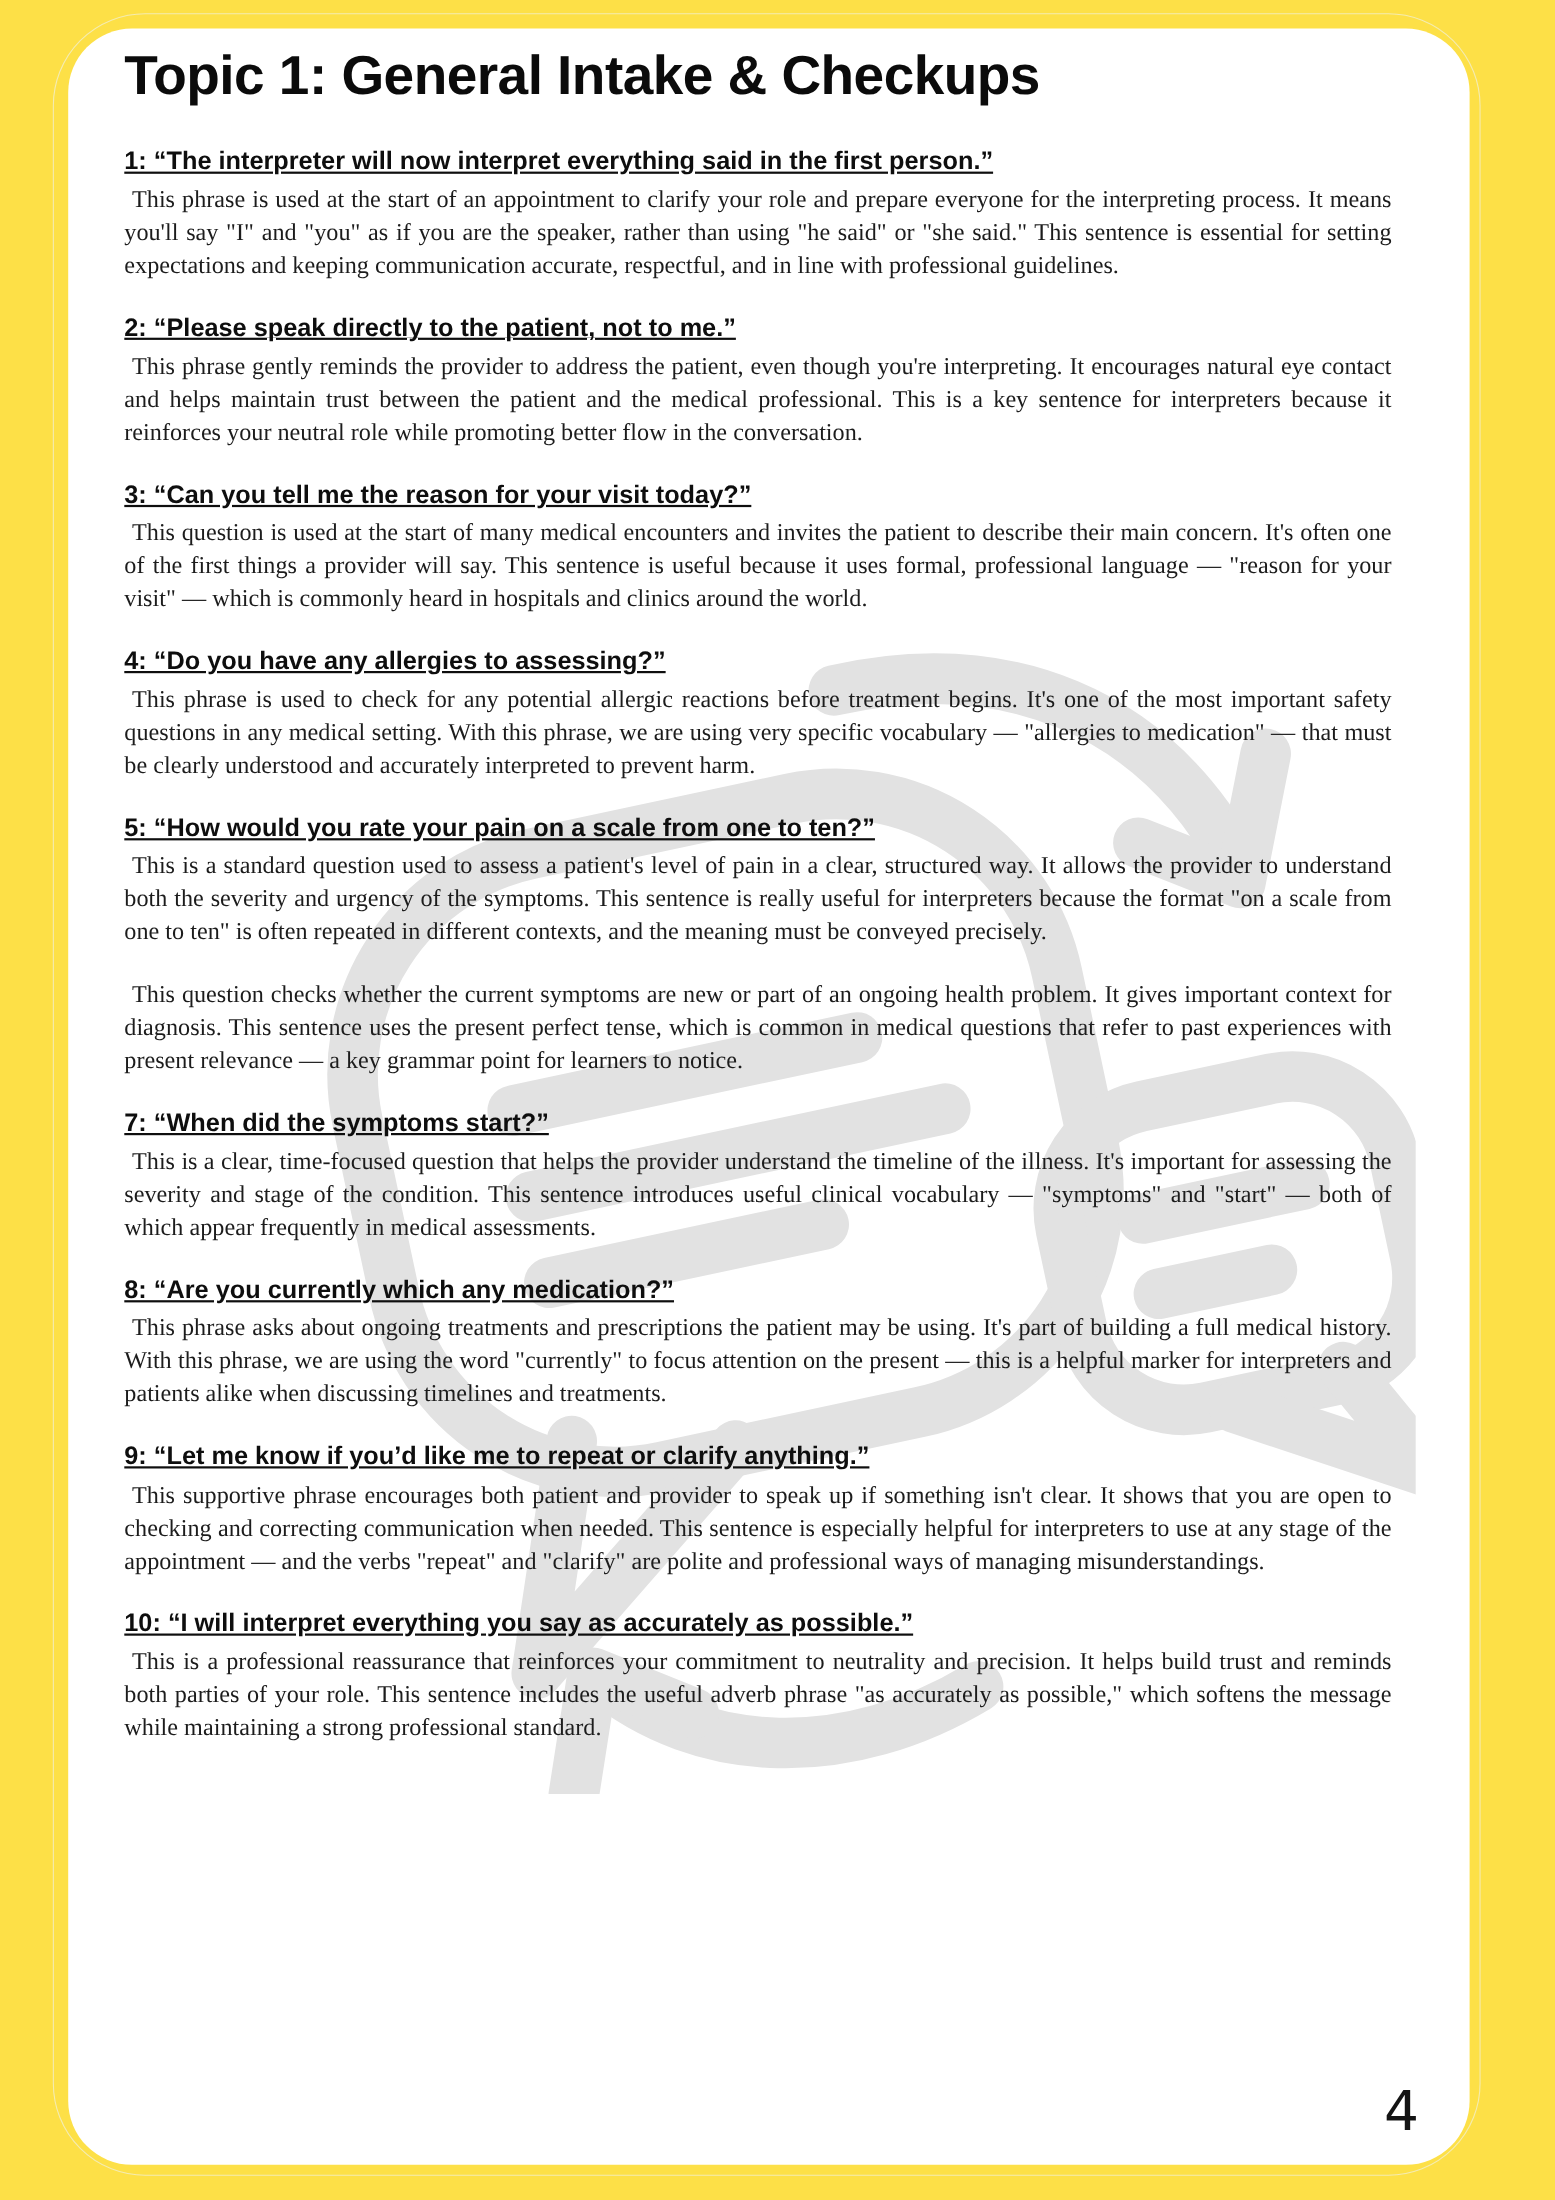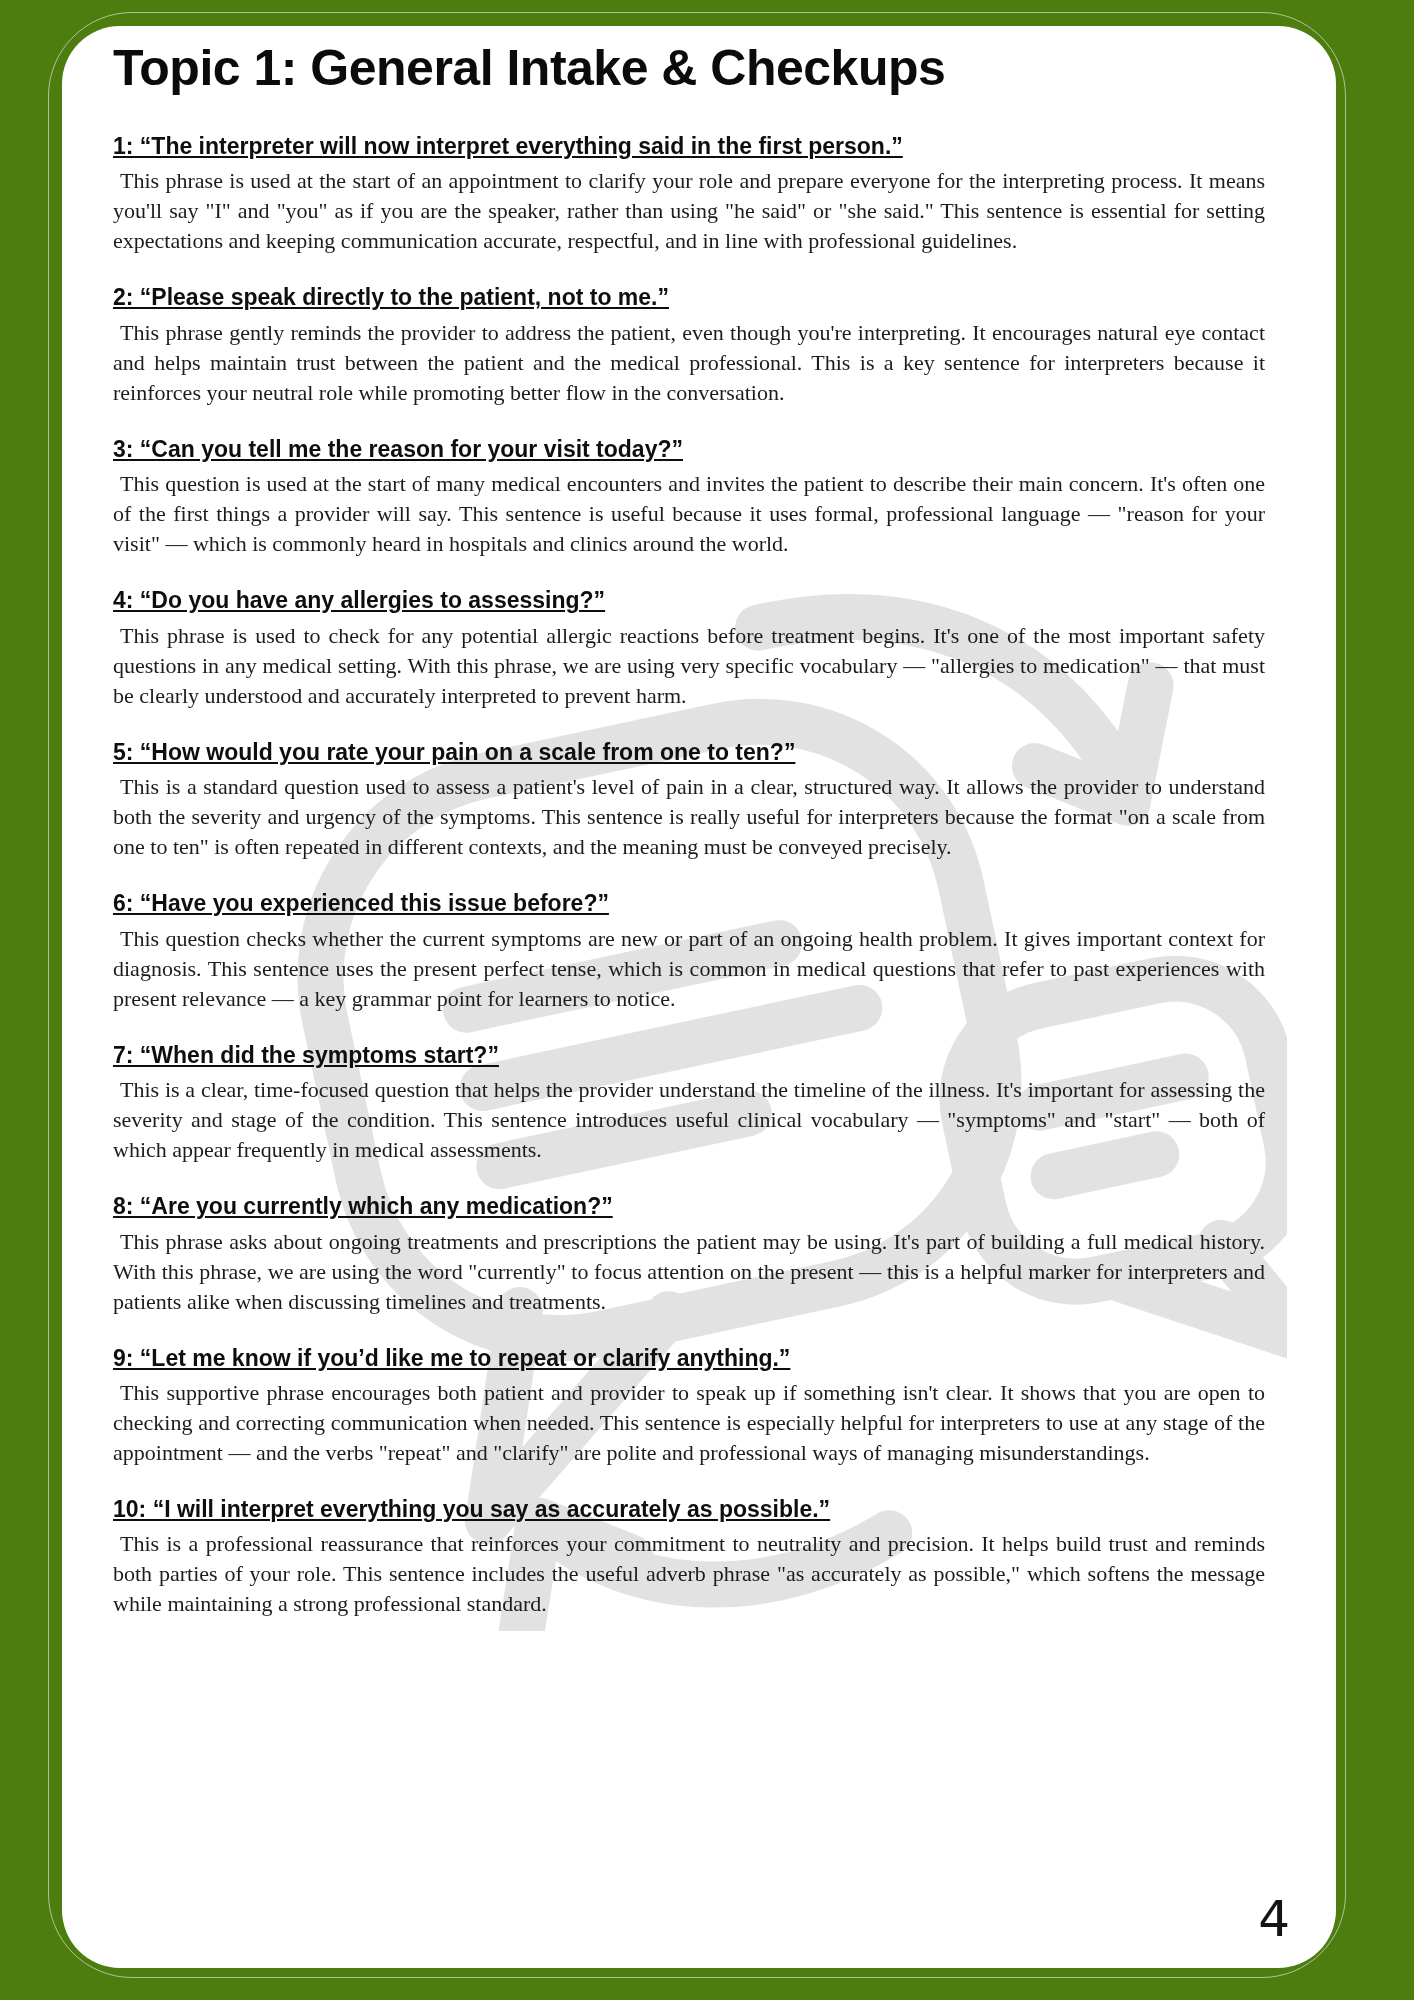--- a/index.html
+++ b/index.html
@@ -1,20 +1,20 @@
 <!DOCTYPE html>
 <html><head>
 <meta charset="utf-8">
 <style>
   html, body { margin: 0; padding: 0; }
   .page {
     position: relative;
     width: 1414px;
     height: 2000px;
-    background: #4d7c0f;
+    background: #fde047;
     overflow: hidden;
     font-family: "Liberation Sans", sans-serif;
   }
   .hairline {
     position: absolute;
     left: 48px; top: 12px;
     width: 1298px; height: 1966px;
     border: 1.5px solid rgba(238, 243, 248, 0.6);
     border-radius: 84px;
     box-sizing: border-box;
@@ -133,21 +133,20 @@
     <h2 class="entry-heading">4: “Do you have any allergies to assessing?”</h2>
     <p class="entry-body">This phrase is used to check for any potential allergic reactions before treatment begins. It's one of the most important safety questions in any medical setting. With this phrase, we are using very specific vocabulary — "allergies to medication" — that must be clearly understood and accurately interpreted to prevent harm.</p>
   </section>
 
   <section class="entry">
     <h2 class="entry-heading">5: “How would you rate your pain on a scale from one to ten?”</h2>
     <p class="entry-body">This is a standard question used to assess a patient's level of pain in a clear, structured way. It allows the provider to understand both the severity and urgency of the symptoms. This sentence is really useful for interpreters because the format "on a scale from one to ten" is often repeated in different contexts, and the meaning must be conveyed precisely.</p>
   </section>
 
   <section class="entry">
-    <h2 class="entry-heading">6: “Have you experienced this issue before?”</h2>
     <p class="entry-body">This question checks whether the current symptoms are new or part of an ongoing health problem. It gives important context for diagnosis. This sentence uses the present perfect tense, which is common in medical questions that refer to past experiences with present relevance — a key grammar point for learners to notice.</p>
   </section>
 
   <section class="entry">
     <h2 class="entry-heading">7: “When did the symptoms start?”</h2>
     <p class="entry-body">This is a clear, time-focused question that helps the provider understand the timeline of the illness. It's important for assessing the severity and stage of the condition. This sentence introduces useful clinical vocabulary — "symptoms" and "start" — both of which appear frequently in medical assessments.</p>
   </section>
 
   <section class="entry">
     <h2 class="entry-heading">8: “Are you currently which any medication?”</h2>

